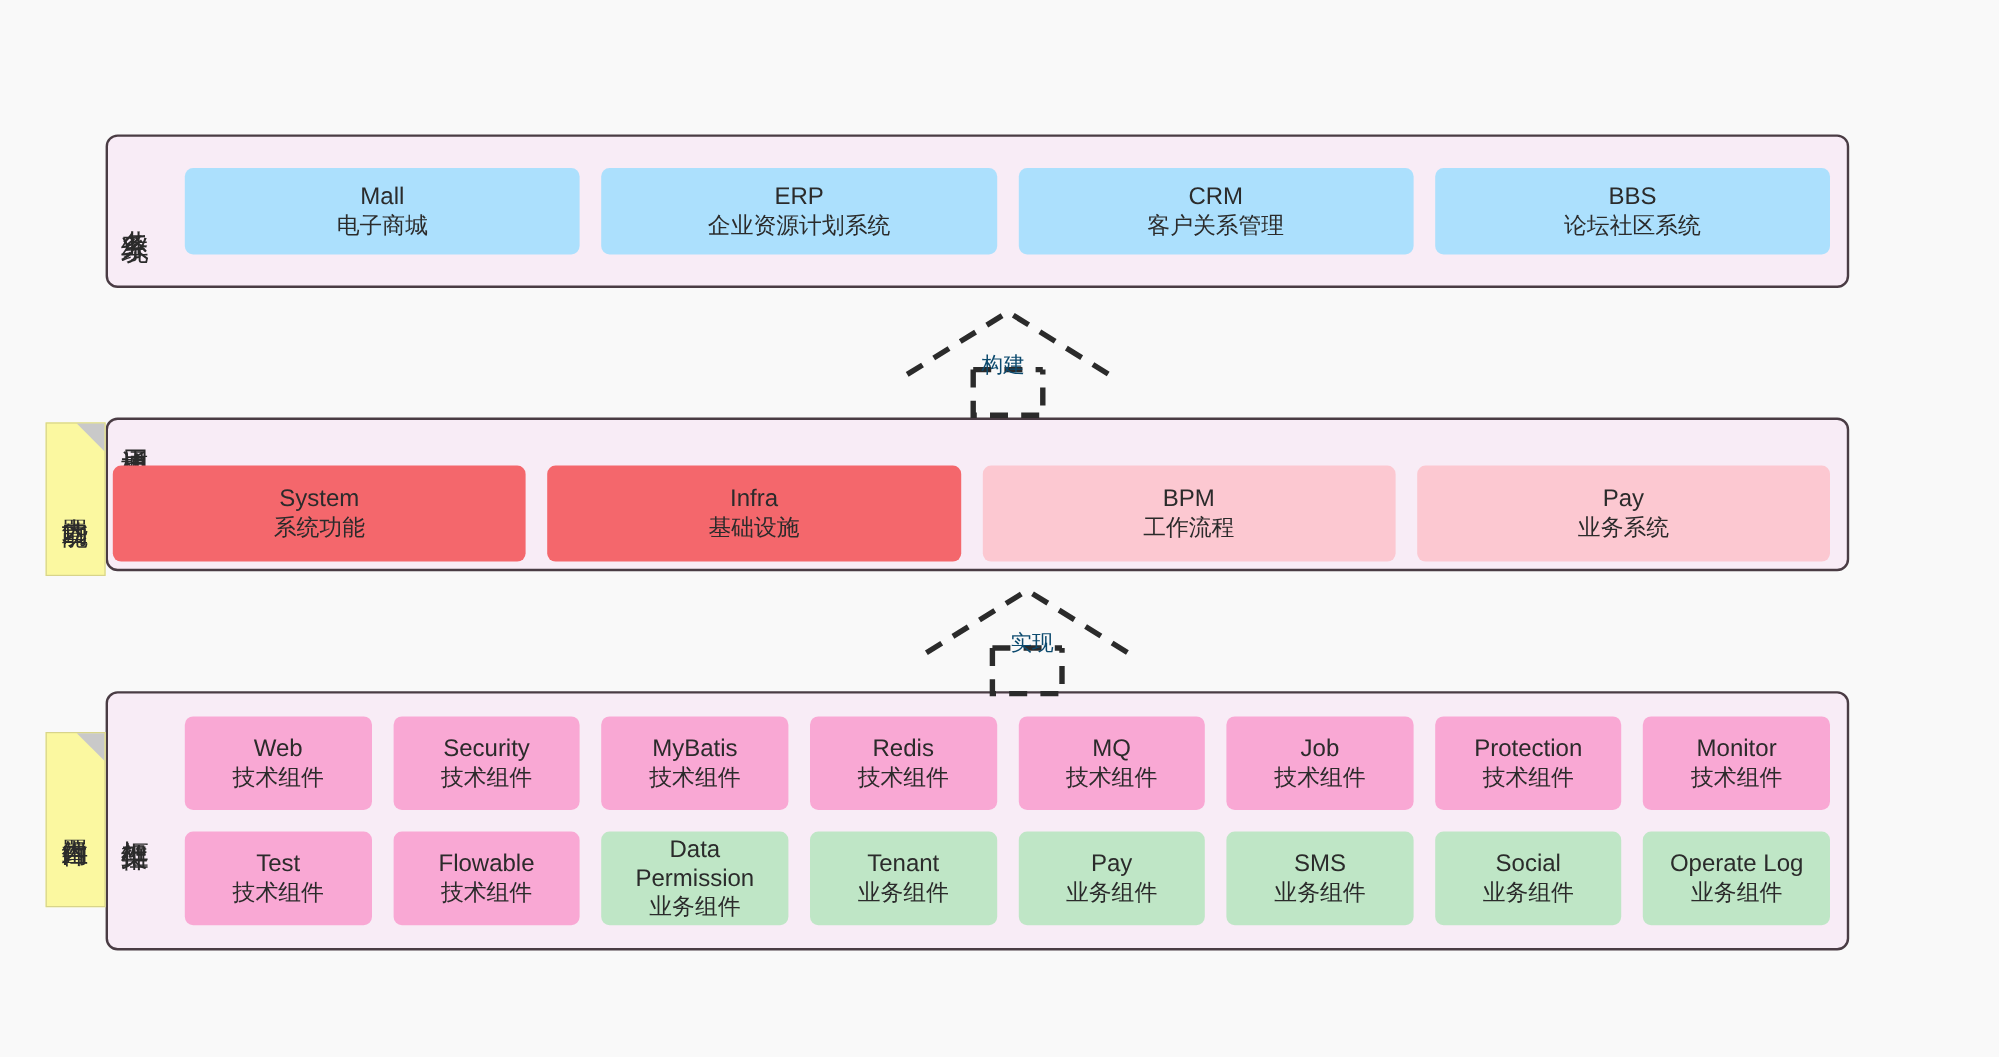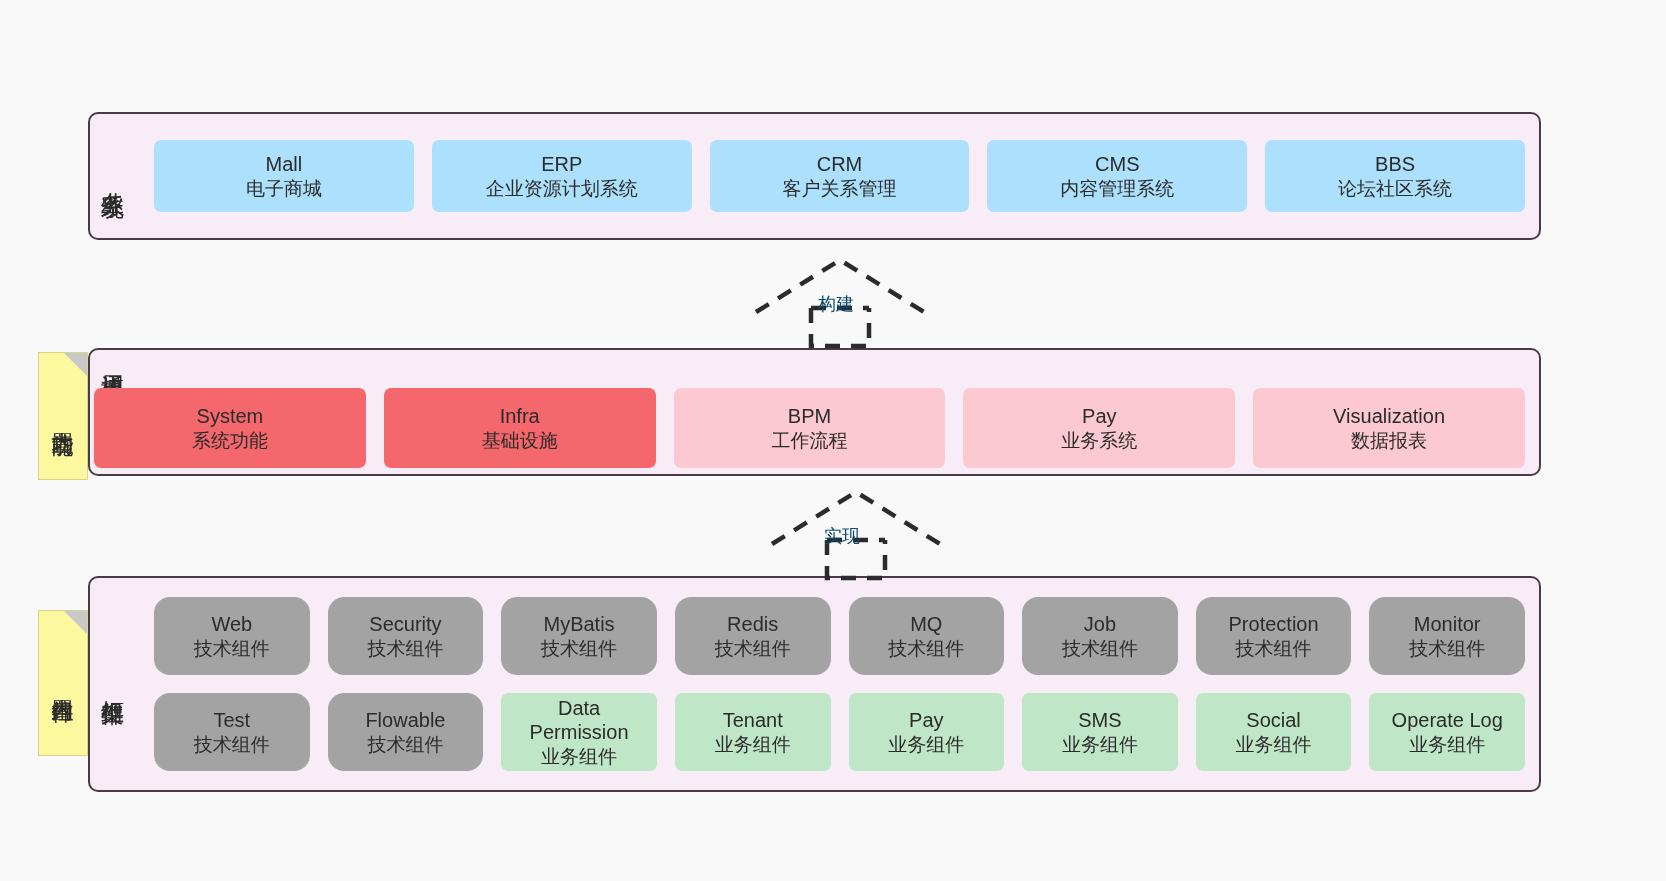--- a/index.html
+++ b/index.html
@@ -71,21 +71,21 @@
     padding: 4px 6px;
   }
   .cell .t1 { font-size: 20px; }
   .cell .t2 { font-size: 19px; }
   .cell .t3 { font-size: 19px; }
 
   
   .c-blue        { background: #ace0fd; }
   .c-red         { background: #f4676c; }
   .c-pink        { background: #fcc8d1; }
-  .c-green       { background: #a3a3a3; border-radius: 16px; }
+  .c-green       { background: #f9a8d4; }
   .c-green-light { background: #bfe6c6; }
 
   
   #layer-business { left: 88px;  top: 112px; width: 1453px; height: 128px; }
   #layer-common   { left: 88px;  top: 348px; width: 1453px; height: 128px; flex-direction: column; }
   #layer-framework{ left: 88px;  top: 576px; width: 1453px; height: 216px; }
 
   #layer-business .cell { height: 72px; }
   #layer-common .cell   { height: 80px; }
   #layer-framework .cell{ height: 78px; }
@@ -129,21 +129,21 @@
   .arrow-label {
     position: absolute;
     font-size: 18px;
     color: #0c4a6e;
     background: transparent;
     white-space: nowrap;
   }
   #arrow-build  { left: 750px; top: 256px; width: 180px; height: 92px; }
   #arrow-build .arrow-label { left: 68px; top: 36px; }
   #arrow-impl   { left: 766px; top: 488px; width: 180px; height: 92px; }
-  #arrow-impl .arrow-label { left: 58px; top: 36px; }
+  #arrow-impl .arrow-label { left: 76px; top: 36px; }
 </style>
 </head>
 <body>
 
 <div class="canvas">
 
   <div class="layer" id="layer-business">
     <div class="layer-title">业务系统</div>
     <div class="layer-body">
       <div class="row">
@@ -153,24 +153,20 @@
         </div>
         <div class="cell c-blue">
           <span class="t1">ERP</span>
           <span class="t2">企业资源计划系统</span>
         </div>
         <div class="cell c-blue">
           <span class="t1">CRM</span>
           <span class="t2">客户关系管理</span>
         </div>
         <div class="cell c-blue">
-          <span class="t1">CMS</span>
-          <span class="t2">内容管理系统</span>
-        </div>
-        <div class="cell c-blue">
           <span class="t1">BBS</span>
           <span class="t2">论坛社区系统</span>
         </div>
       </div>
     </div>
   </div>
 
   <div class="arrow" id="arrow-build">
     <svg width="180" height="92" viewBox="0 0 180 92" aria-hidden="true">
       <polyline points="6,56 90,4 174,56" fill="none" stroke="#2b2b2b" stroke-width="4.5" stroke-dasharray="15,11" stroke-linecap="butt"></polyline>
@@ -198,24 +194,20 @@
           <span class="t2">基础设施</span>
         </div>
         <div class="cell c-pink">
           <span class="t1">BPM</span>
           <span class="t2">工作流程</span>
         </div>
         <div class="cell c-pink">
           <span class="t1">Pay</span>
           <span class="t2">业务系统</span>
         </div>
-        <div class="cell c-pink">
-          <span class="t1">Visualization</span>
-          <span class="t2">数据报表</span>
-        </div>
       </div>
     </div>
   </div>
 
   <div class="arrow" id="arrow-impl">
     <svg width="180" height="92" viewBox="0 0 180 92" aria-hidden="true">
       <polyline points="6,56 90,4 174,56" fill="none" stroke="#2b2b2b" stroke-width="4.5" stroke-dasharray="15,11" stroke-linecap="butt"></polyline>
       <polyline points="61,52 61,90 119,90 119,52" fill="none" stroke="#2b2b2b" stroke-width="4.5" stroke-dasharray="15,11" stroke-linecap="butt"></polyline>
       <line x1="61" y1="52" x2="119" y2="52" stroke="#2b2b2b" stroke-width="4.5" stroke-dasharray="15,11"></line>
     </svg>

